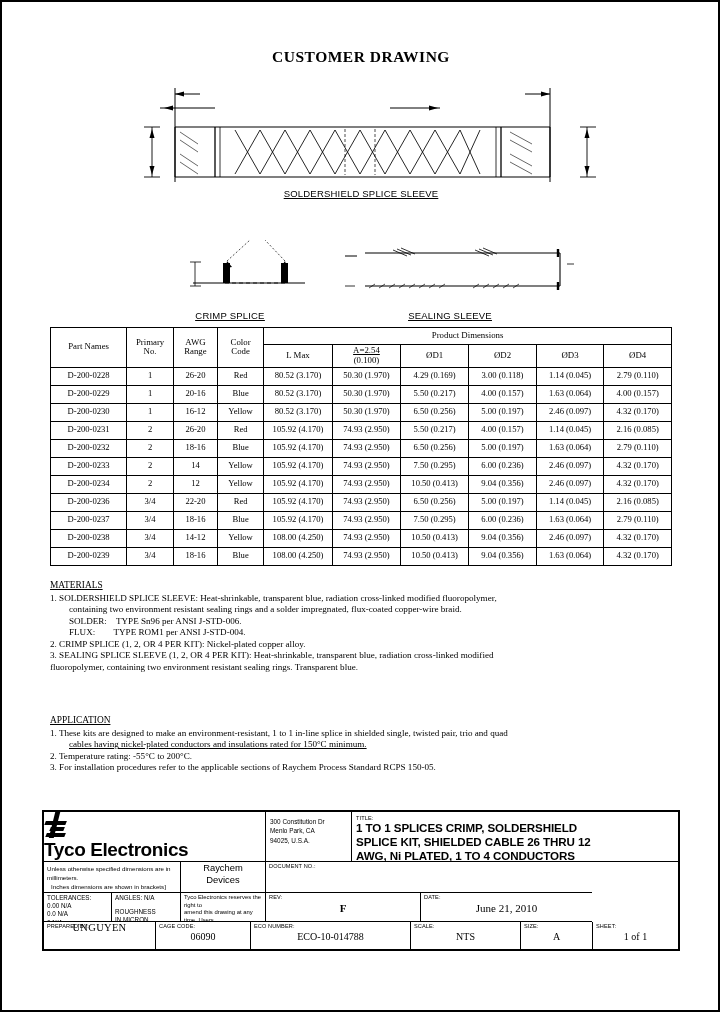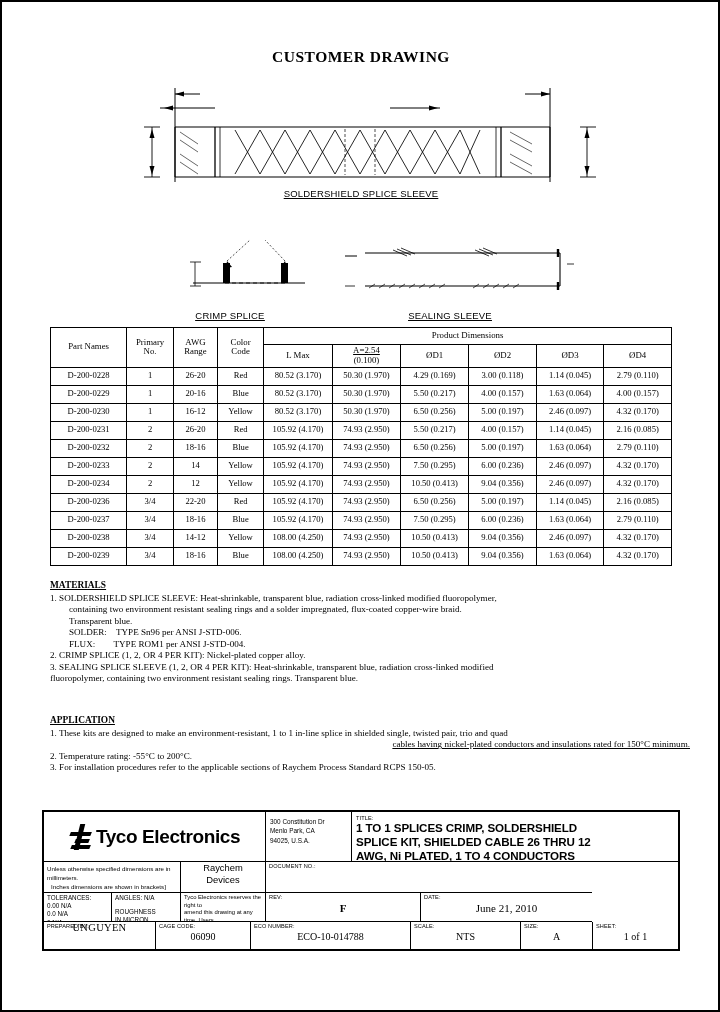--- a/index.html
+++ b/index.html
@@ -127,28 +127,28 @@
     position: absolute;
     left: 40px;
     width: 640px;
     font-family: "Liberation Serif", serif;
     font-size: 9.1px;
     line-height: 1.26;
   }
   #materials-block { top: 570px; }
   #application-block { top: 705px; }
   .sec-head {
-    font-weight: bold;
+    font-weight: normal;
     text-decoration: underline;
     font-size: 9.4px;
     margin-bottom: 1px;
   }
   .note-line { white-space: nowrap; }
   .ind2 { padding-left: 19px; }
-  .ul { text-decoration: underline; text-align: right; }
+  .ul { text-decoration: underline; }
 
   
   .titleblock {
     position: absolute;
     left: 32px;
     top: 800px;
     width: 638px;
     border: 2px solid #000;
     box-sizing: border-box;
   }
@@ -169,23 +169,24 @@
     position: absolute;
     left: 3px; top: 1px;
     letter-spacing: 0.1px;
   }
 
   
   .logo-cell {
     width: 222px;
     height: 50px;
     display: flex;
-    align-items: center;
+    align-items: flex-start;
     justify-content: center;
     gap: 5px;
+    flex-direction: column;
   }
   .logo-mark {
     width: 22px; height: 26px;
     position: relative;
   }
   .logo-mark i {
     position: absolute;
     left: 0;
     height: 4.4px;
     background: #000;
@@ -618,21 +619,20 @@
         <td>1.63 (0.064)</td>
         <td>4.32 (0.170)</td>
       </tr>
     </tbody>
   </table>
 
   <div class="notes" id="materials-block">
     <div class="sec-head">MATERIALS</div>
     <div class="note-line">1. SOLDERSHIELD SPLICE SLEEVE: Heat-shrinkable, transparent blue, radiation cross-linked modified fluoropolymer,</div>
     <div class="note-line ind2">containing  two environment resistant sealing rings and a solder impregnated, flux-coated copper-wire  braid.</div>
-    <div class="note-line ind2">Transparent blue.</div>
     <div class="note-line ind2">
       <span>SOLDER:</span>
       &nbsp;&nbsp;&nbsp;<span>TYPE Sn96 per ANSI J-STD-006.</span>
     </div>
     <div class="note-line ind2">
       <span>FLUX:</span>
       &nbsp;&nbsp;&nbsp;&nbsp;&nbsp;&nbsp;&nbsp;<span>TYPE ROM1 per ANSI J-STD-004.</span>
     </div>
     <div class="note-line">2. CRIMP SPLICE (1, 2, OR 4 PER KIT): Nickel-plated copper alloy.</div>
     <div class="note-line">3. SEALING SPLICE SLEEVE (1, 2, OR 4 PER KIT): Heat-shrinkable, transparent blue, radiation cross-linked modified</div>

